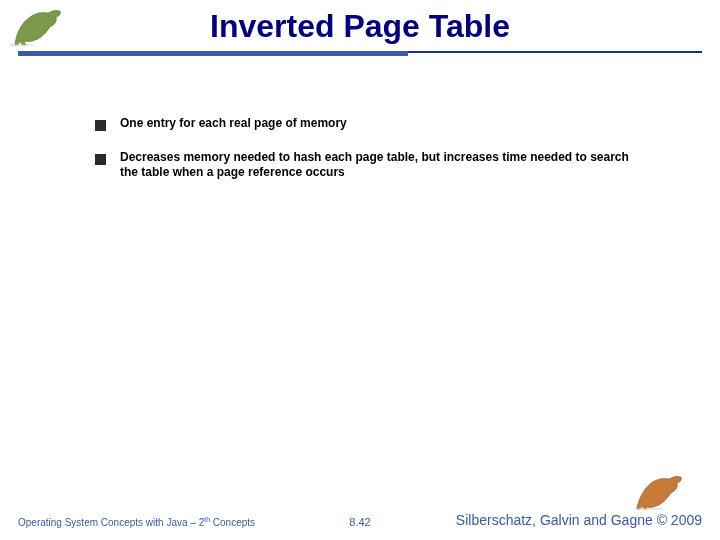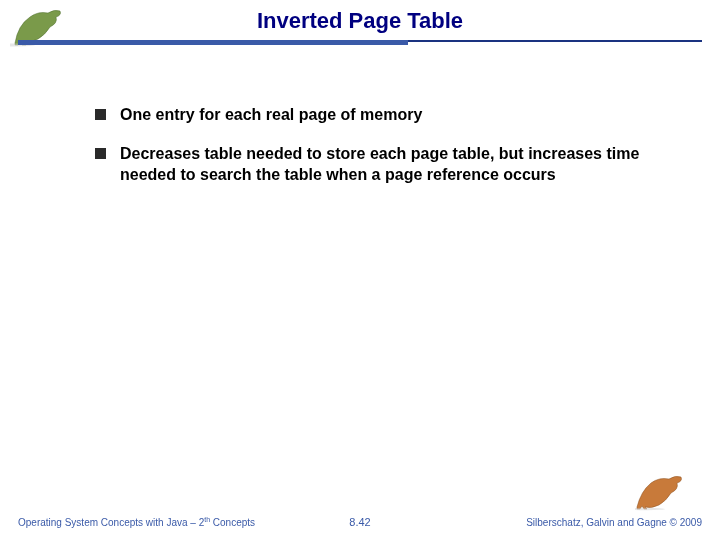--- a/index.html
+++ b/index.html
@@ -16,21 +16,21 @@
     padding-top: 8px;
   }
   .dino-top {
     position: absolute;
     left: 10px;
     top: 5px;
   }
   .title {
     text-align: center;
     color: #000080;
-    font-size: 22px;
+    font-size: 32px;
     font-weight: bold;
     font-family: Arial, sans-serif;
     padding-bottom: 6px;
   }
   .rule-wrap {
     position: relative;
     height: 10px;
   }
   .rule-dark {
     position: absolute;
@@ -58,21 +58,21 @@
   }
   .bullet-mark {
     width: 11px;
     height: 11px;
     background: #2a2a2a;
     flex: 0 0 11px;
     margin-top: 4px;
     margin-right: 14px;
   }
   .bullet-text {
-    font-size: 16px;
+    font-size: 12px;
     font-weight: bold;
     font-family: Arial, sans-serif;
     color: #000;
     line-height: 1.3;
   }
   .footer {
     position: absolute;
     bottom: 10px;
     left: 0;
     right: 0;
@@ -91,21 +91,21 @@
     left: 50%;
     transform: translateX(-50%);
     bottom: 2px;
     font-size: 11px;
     color: #3a5aa8;
   }
   .footer-right {
     position: absolute;
     right: 18px;
     bottom: 2px;
-    font-size: 10px;
+    font-size: 14px;
     color: #3a5aa8;
   }
   .dino-bottom {
     position: absolute;
     right: 30px;
     bottom: 15px;
   }
   sup { font-size: 0.7em; }
 </style>
 </head>
@@ -125,21 +125,21 @@
   </div>
 </div>
 
 <div class="content">
   <div class="bullet-row">
     <div class="bullet-mark"></div>
     <div class="bullet-text">One entry for each real page of memory</div>
   </div>
   <div class="bullet-row">
     <div class="bullet-mark"></div>
-    <div class="bullet-text">Decreases table needed to store each page table, but increases time needed to search the table when a page reference occurs</div>
+    <div class="bullet-text">Decreases memory needed to hash each page table, but increases time needed to search the table when a page reference occurs</div>
   </div>
 </div>
 
 <div class="footer">
   <div class="dino-bottom">
     <svg width="55" height="38" viewBox="0 0 55 38">
       <path d="M2 34 Q6 18 16 10 Q24 4 34 6 Q40 2 46 4 Q48 8 42 10 Q44 16 36 20 Q31 28 24 32 Q16 36 10 34 L12 36 L9 36 L7 33 L5 36 L2 36 Z" fill="#c87a3a" stroke="#8a5020" stroke-width="0.5"></path>
       <ellipse cx="12" cy="36" rx="18" ry="1.2" fill="#d0d0d0" opacity="0.5"></ellipse>
     </svg>
   </div>

